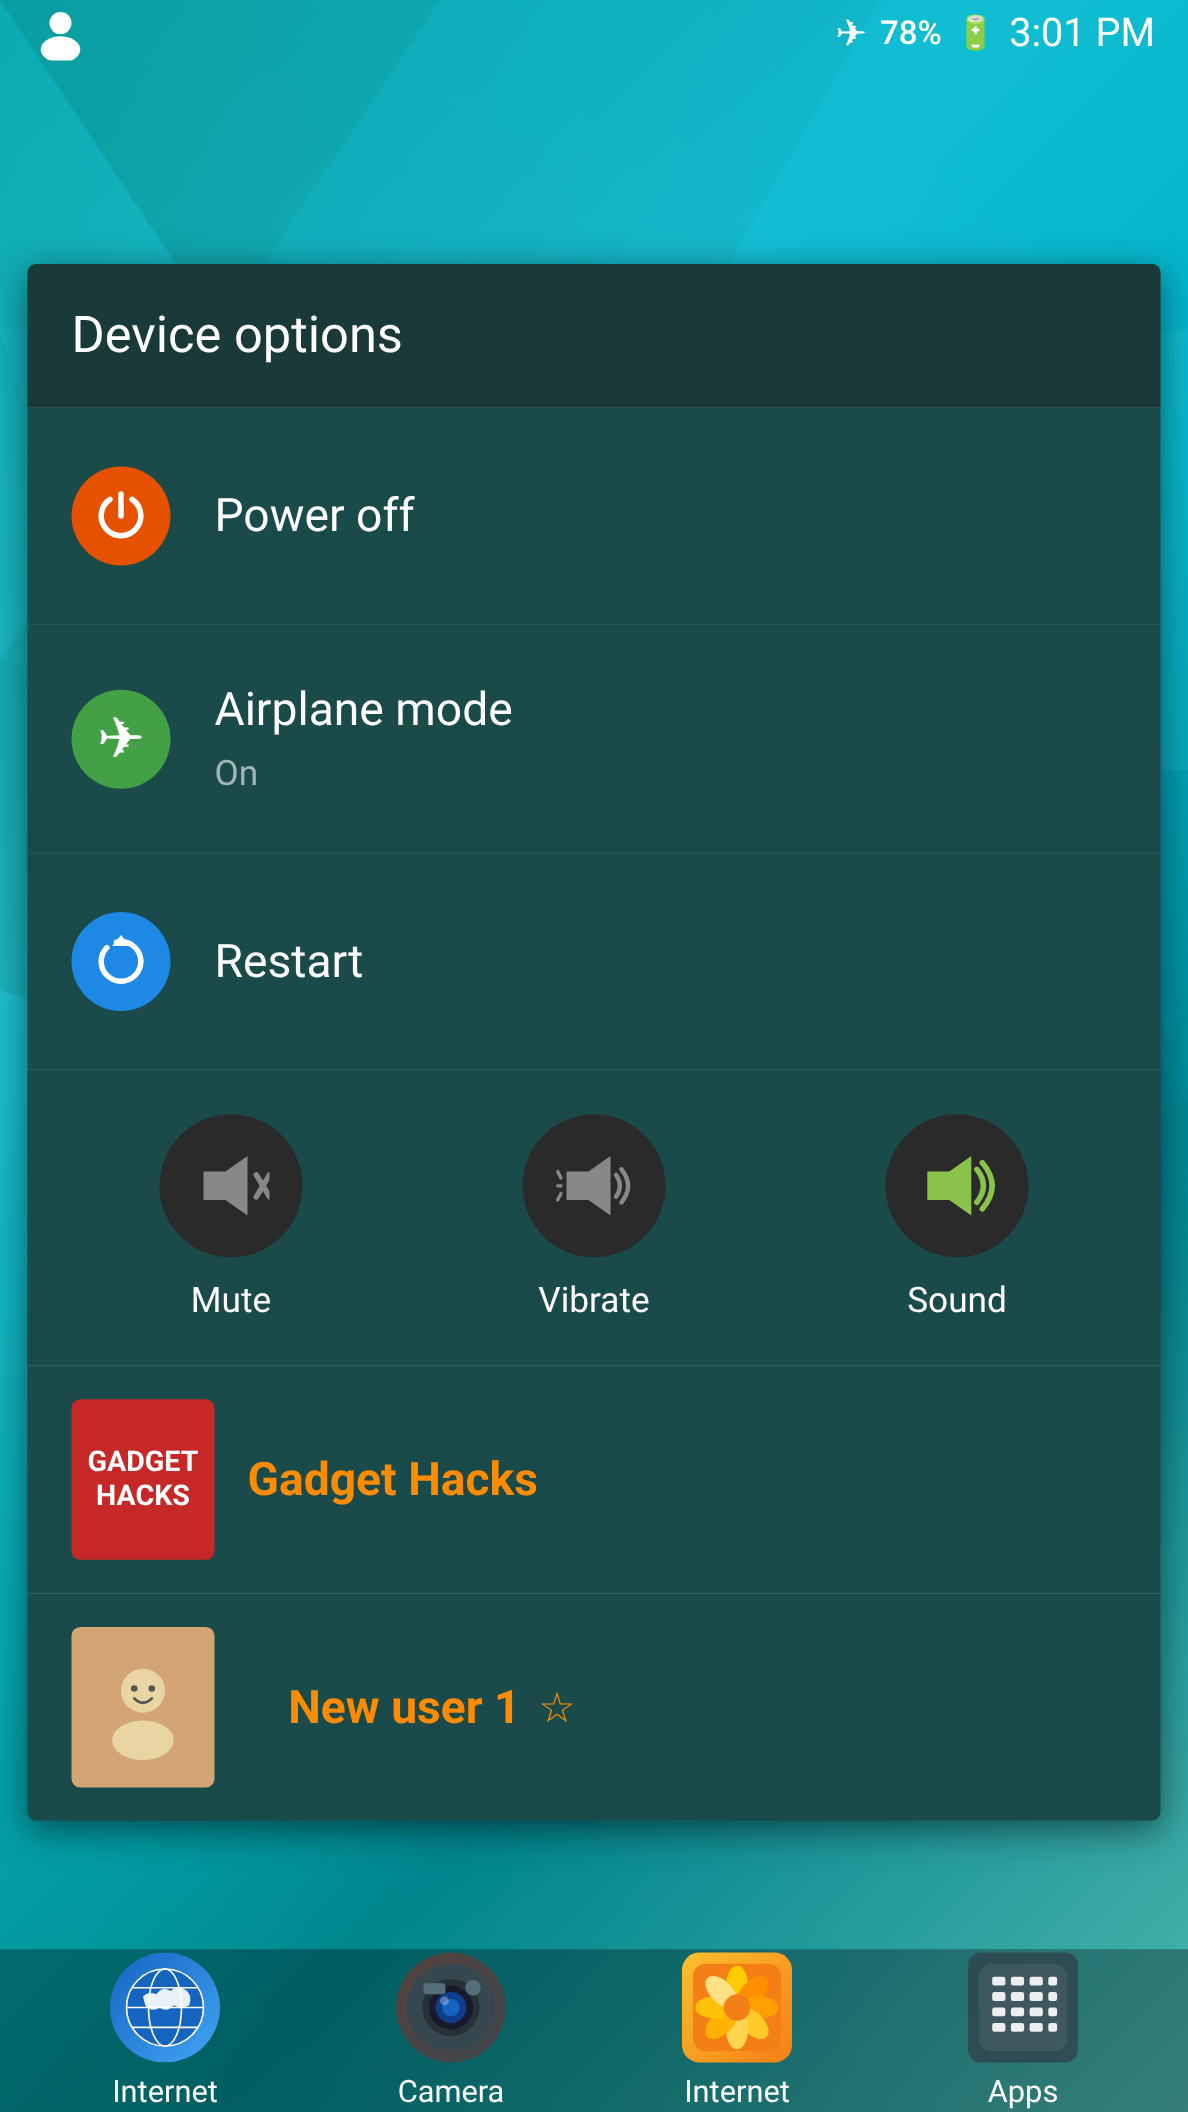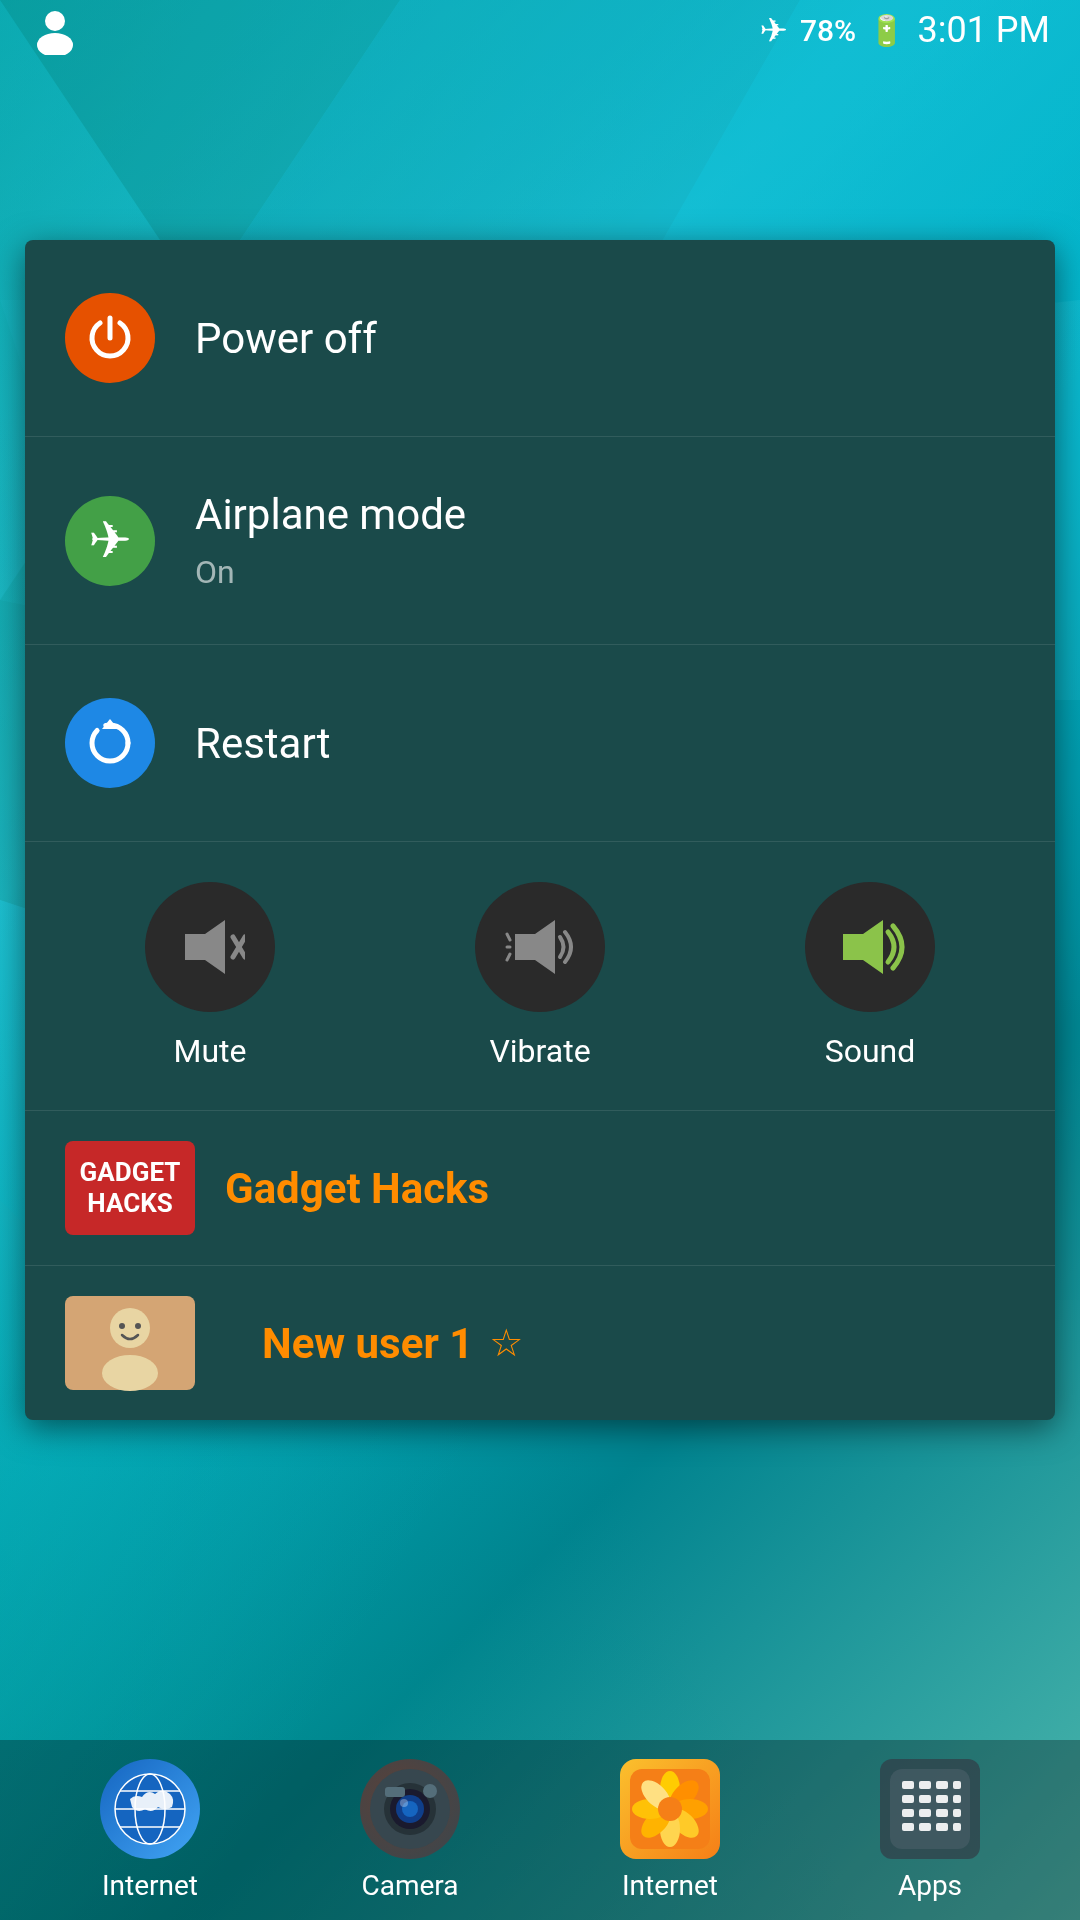--- a/index.html
+++ b/index.html
@@ -177,21 +177,21 @@
       gap: 30px;
       cursor: pointer;
     }
 
     .user-item:last-child {
       border-bottom: none;
     }
 
     .user-avatar {
       width: 130px;
-      height: 94px;
+      height: 146px;
       border-radius: 8px;
       display: flex;
       align-items: center;
       justify-content: center;
       flex-shrink: 0;
     }
 
     .avatar-red { background: #c62828; }
     .avatar-tan { background: #d4a574; }
 
@@ -210,21 +210,21 @@
       text-align: center;
       line-height: 1.2;
       padding: 10px;
     }
 
     
     .bottom-dock {
       position: absolute;
       bottom: 0;
       left: 0; right: 0;
-      height: 180px;
+      height: 148px;
       background: rgba(0,0,0,0.3);
       display: flex;
       align-items: center;
       justify-content: space-around;
       padding: 0 20px;
       z-index: 10;
     }
 
     .dock-item {
       display: flex;
@@ -312,20 +312,21 @@
   <div class="status-right">
     <span style="font-size:34px">✈</span>
     <span style="font-size:30px">78%</span>
     <span style="font-size:30px">🔋</span>
     <span class="time-text">3:01 PM</span>
   </div>
 </div>
 
 <div class="dialog-overlay">
 
+  <div class="dialog-title">Device options</div>
 
   <div class="dialog-item">
     <div class="item-icon-circle icon-orange">
       <svg width="50" height="50" viewBox="0 0 50 50" fill="white">
         <path d="M25 5 L25 25" stroke="white" stroke-width="5" stroke-linecap="round"></path>
         <path d="M15 10 A18 18 0 1 0 35 10" stroke="white" stroke-width="5" fill="none" stroke-linecap="round"></path>
       </svg>
     </div>
     <div class="item-text-block">
       <span class="item-label">Power off</span>

